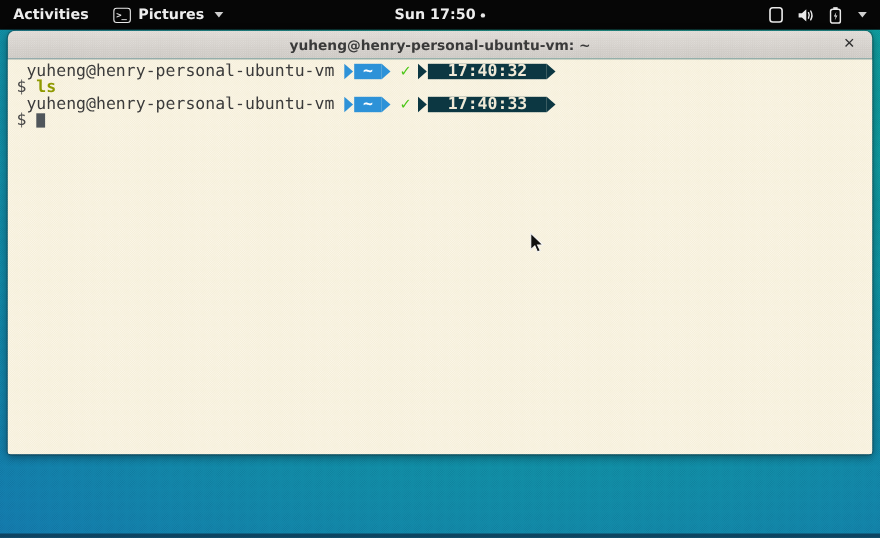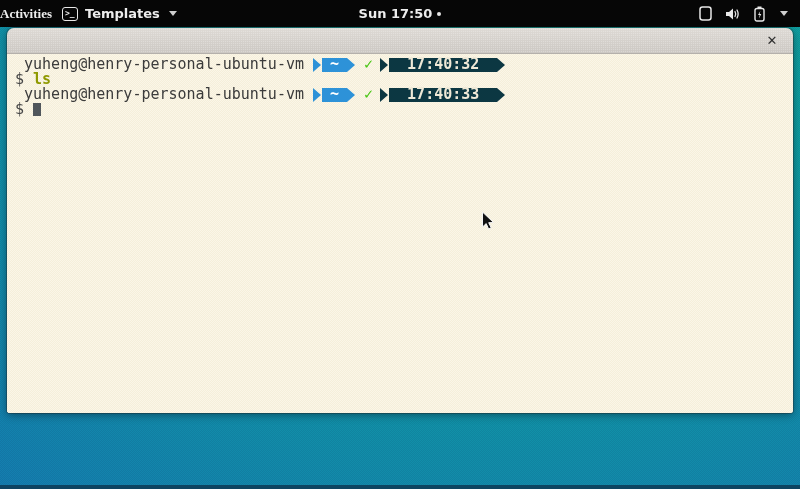--- a/index.html
+++ b/index.html
@@ -25,21 +25,21 @@
     background: #0d3a55; opacity: .85;
   }
 
   
   .topbar {
     position: absolute; top: 0; left: 0; right: 0; height: 27px;
     background: #060606; color: #ededed;
     display: flex; align-items: center;
     font-size: 13px; font-weight: bold;
   }
-  .tb-activities { padding: 0 0; height: 100%; display: flex; align-items: center; cursor: pointer; font-family: Liberation Serif, serif; }
+  .tb-activities { padding: 0 12px; height: 100%; display: flex; align-items: center; cursor: pointer; }
   .tb-appmenu { display: flex; align-items: center; gap: 7px; padding: 0 10px; height: 100%; cursor: pointer; }
   .term-glyph {
     width: 16px; height: 14px; border: 1.5px solid #e8e8e8; border-radius: 3px;
     display: flex; align-items: center; justify-content: flex-start;
     font-family: "DejaVu Sans Mono", monospace; font-size: 8px; font-weight: bold;
     padding-left: 2px; color: #e8e8e8; line-height: 1;
   }
   .caret-down {
     width: 0; height: 0; margin-left: 2px;
     border-left: 4px solid transparent; border-right: 4px solid transparent;
@@ -128,21 +128,21 @@
 <body>
 
 <div class="desktop-dither"></div>
 
 <div class="topbar">
   <div class="tb-activities">
     <span>Activities</span>
   </div>
   <div class="tb-appmenu">
     <span class="term-glyph">&gt;_</span>
-    <span>Templates</span>
+    <span>Pictures</span>
     <span class="caret-down"></span>
   </div>
   <div class="tb-center">
     <div class="tb-clock">
       <span>Sun 17:50</span>
       <span class="notif-dot"></span>
     </div>
   </div>
   <div class="tb-right">
     <svg width="13" height="15" viewBox="0 0 13 15">
@@ -156,20 +156,21 @@
       <rect x="3.5" y="0.5" width="4" height="2" fill="#e8e8e8"></rect>
       <rect x="1" y="2.5" width="9" height="12.5" rx="2" fill="none" stroke="#e8e8e8" stroke-width="1.4"></rect>
       <path d="M6.3 5 L4 9 L5.7 9 L4.9 12.5 L7.3 8 L5.6 8 Z" fill="#e8e8e8"></path>
     </svg>
     <span class="caret-down"></span>
   </div>
 </div>
 
 <div class="window">
   <div class="titlebar">
+    <span>yuheng@henry-personal-ubuntu-vm: ~</span>
     <span class="close-btn">✕</span>
   </div>
   <div class="term-body">
 
     <div class="t-line">
       <span class="user-host"> yuheng@henry-personal-ubuntu-vm </span>
       <span class="pl-tri blue"></span>
       <span class="pl-body blue">~</span>
       <span class="pl-tri blue-end"></span>
       <span class="status-check">✓</span>

